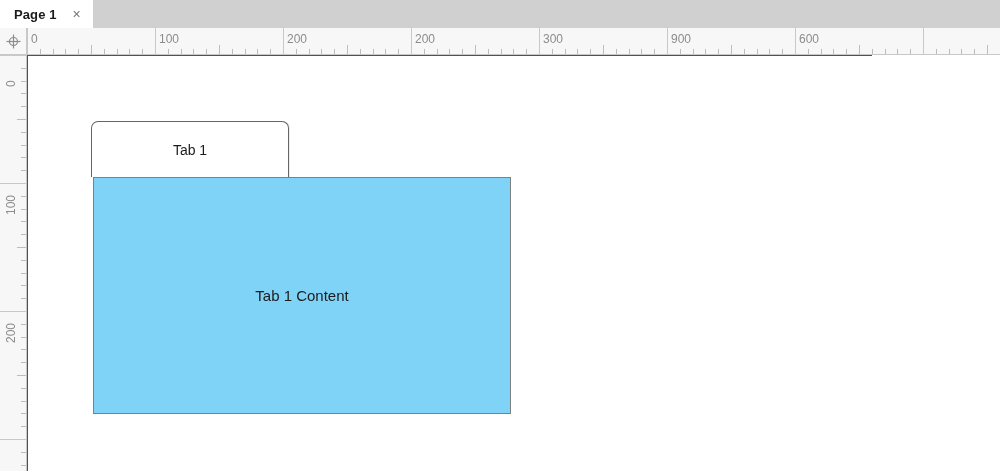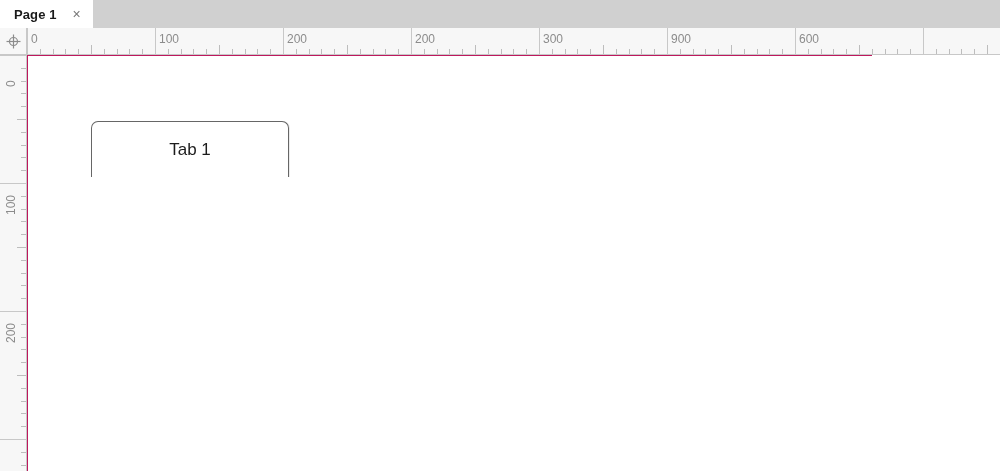--- a/index.html
+++ b/index.html
@@ -132,21 +132,21 @@
     border: 1px solid #666666;
     border-top-left-radius: 7px;
     border-top-right-radius: 7px;
     border-bottom: none;
     display: flex;
     align-items: center;
     justify-content: center;
     box-shadow: 1px 0 0 rgba(0,0,0,0.08);
   }
   .tab-head-label {
-    font-size: 17px;
+    font-size: 14px;
     color: #1c1c1c;
   }
 
   .content-box {
     border: 1px solid #808080;
     display: flex;
     align-items: center;
     justify-content: center;
   }
   .content-box-label {
@@ -299,15 +299,18 @@
       <div class="rlabel" style="top: 288px;">200</div>
     </div>
 
   <div class="canvas"></div>
 
   <div class="shape tab-head" style="left:91px; top:121px; width:198px; height:56px;">
     <span class="tab-head-label">Tab 1</span>
   </div>
 
 
+  <div class="shape content-box" style="left:93px; top:177px; width:418px; height:237px; background:#7ed3f7;">
+    <span class="content-box-label">Tab 1 Content</span>
+  </div>
 
 
 </div>
 
 </body></html>

